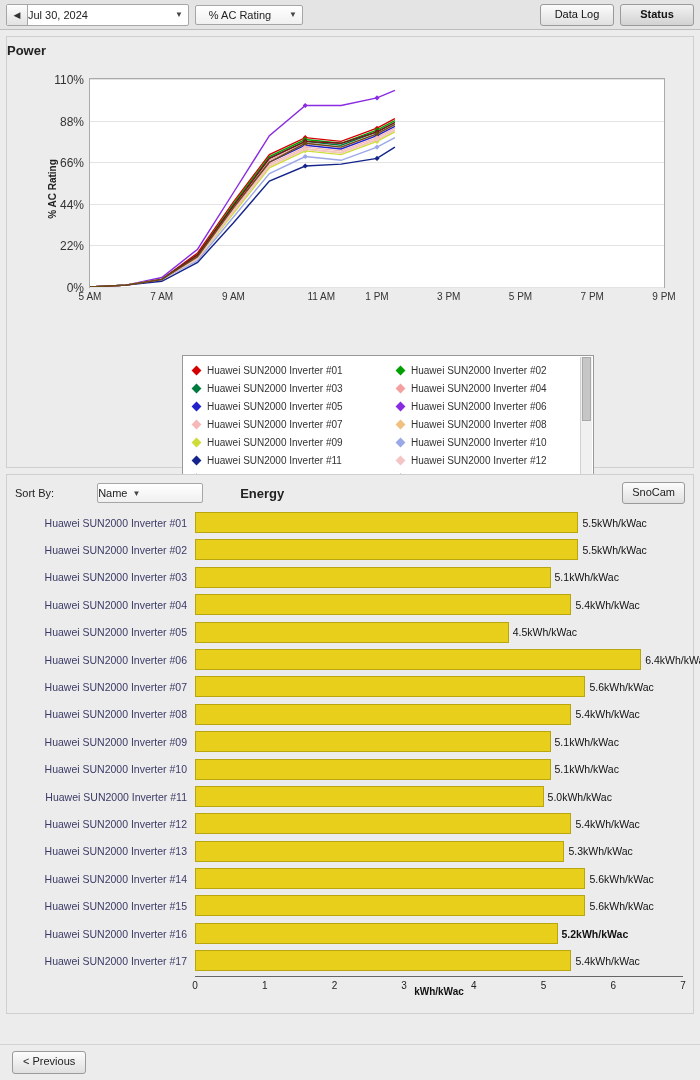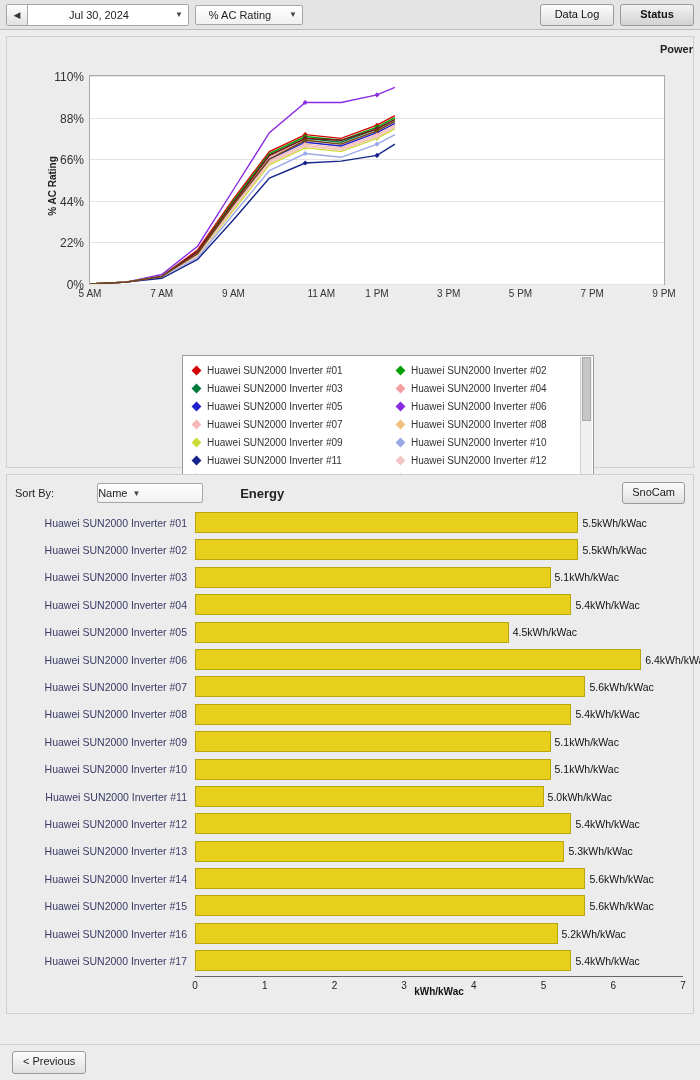--- a/index.html
+++ b/index.html
@@ -44,21 +44,21 @@
     border-right: 1px solid #a6a6a6;
     display: flex;
     align-items: center;
     justify-content: center;
     font-size: 9px;
     color: #333;
     cursor: pointer;
   }
   .date-value {
     width: 142px;
-    text-align: center;
+    text-align: left;
     font-size: 11px;
     line-height: 20px;
   }
   .caret {
     width: 18px;
     text-align: center;
     font-size: 8px;
     color: #444;
     cursor: pointer;
   }
@@ -98,22 +98,22 @@
 
   
   .panel {
     background: #ececec;
     border: 1px solid #cfcfcf;
     margin: 6px;
     box-sizing: border-box;
     position: relative;
   }
   .panel-title {
-    text-align: right;
-    font-size: 11px;
+    text-align: left;
+    font-size: 13px;
     font-weight: bold;
     color: #222;
     padding-top: 6px;
   }
 
   
   #power-panel { height: 432px; }
   .chart-wrap {
     position: relative;
     margin: 6px 10px 0 10px;
@@ -607,21 +607,21 @@
           <div class="bar-label">Huawei SUN2000 Inverter #15</div>
           <div class="bar-track">
             <div class="bar-fill" style="width: 80%;"></div>
             <div class="bar-value" style="left: 80%;">5.6kWh/kWac</div>
           </div>
         </div>
         <div class="bar-row">
           <div class="bar-label">Huawei SUN2000 Inverter #16</div>
           <div class="bar-track">
             <div class="bar-fill" style="width: 74.2857%;"></div>
-            <div class="bar-value" style="left: 74.2857%;">5.2kWh/kWac</div>
+            <div class="bar-value" style="left: 74.2857%; font-weight: bold;">5.2kWh/kWac</div>
           </div>
         </div>
         <div class="bar-row">
           <div class="bar-label">Huawei SUN2000 Inverter #17</div>
           <div class="bar-track">
             <div class="bar-fill" style="width: 77.1429%;"></div>
             <div class="bar-value" style="left: 77.1429%;">5.4kWh/kWac</div>
           </div>
         </div>
       </div>

